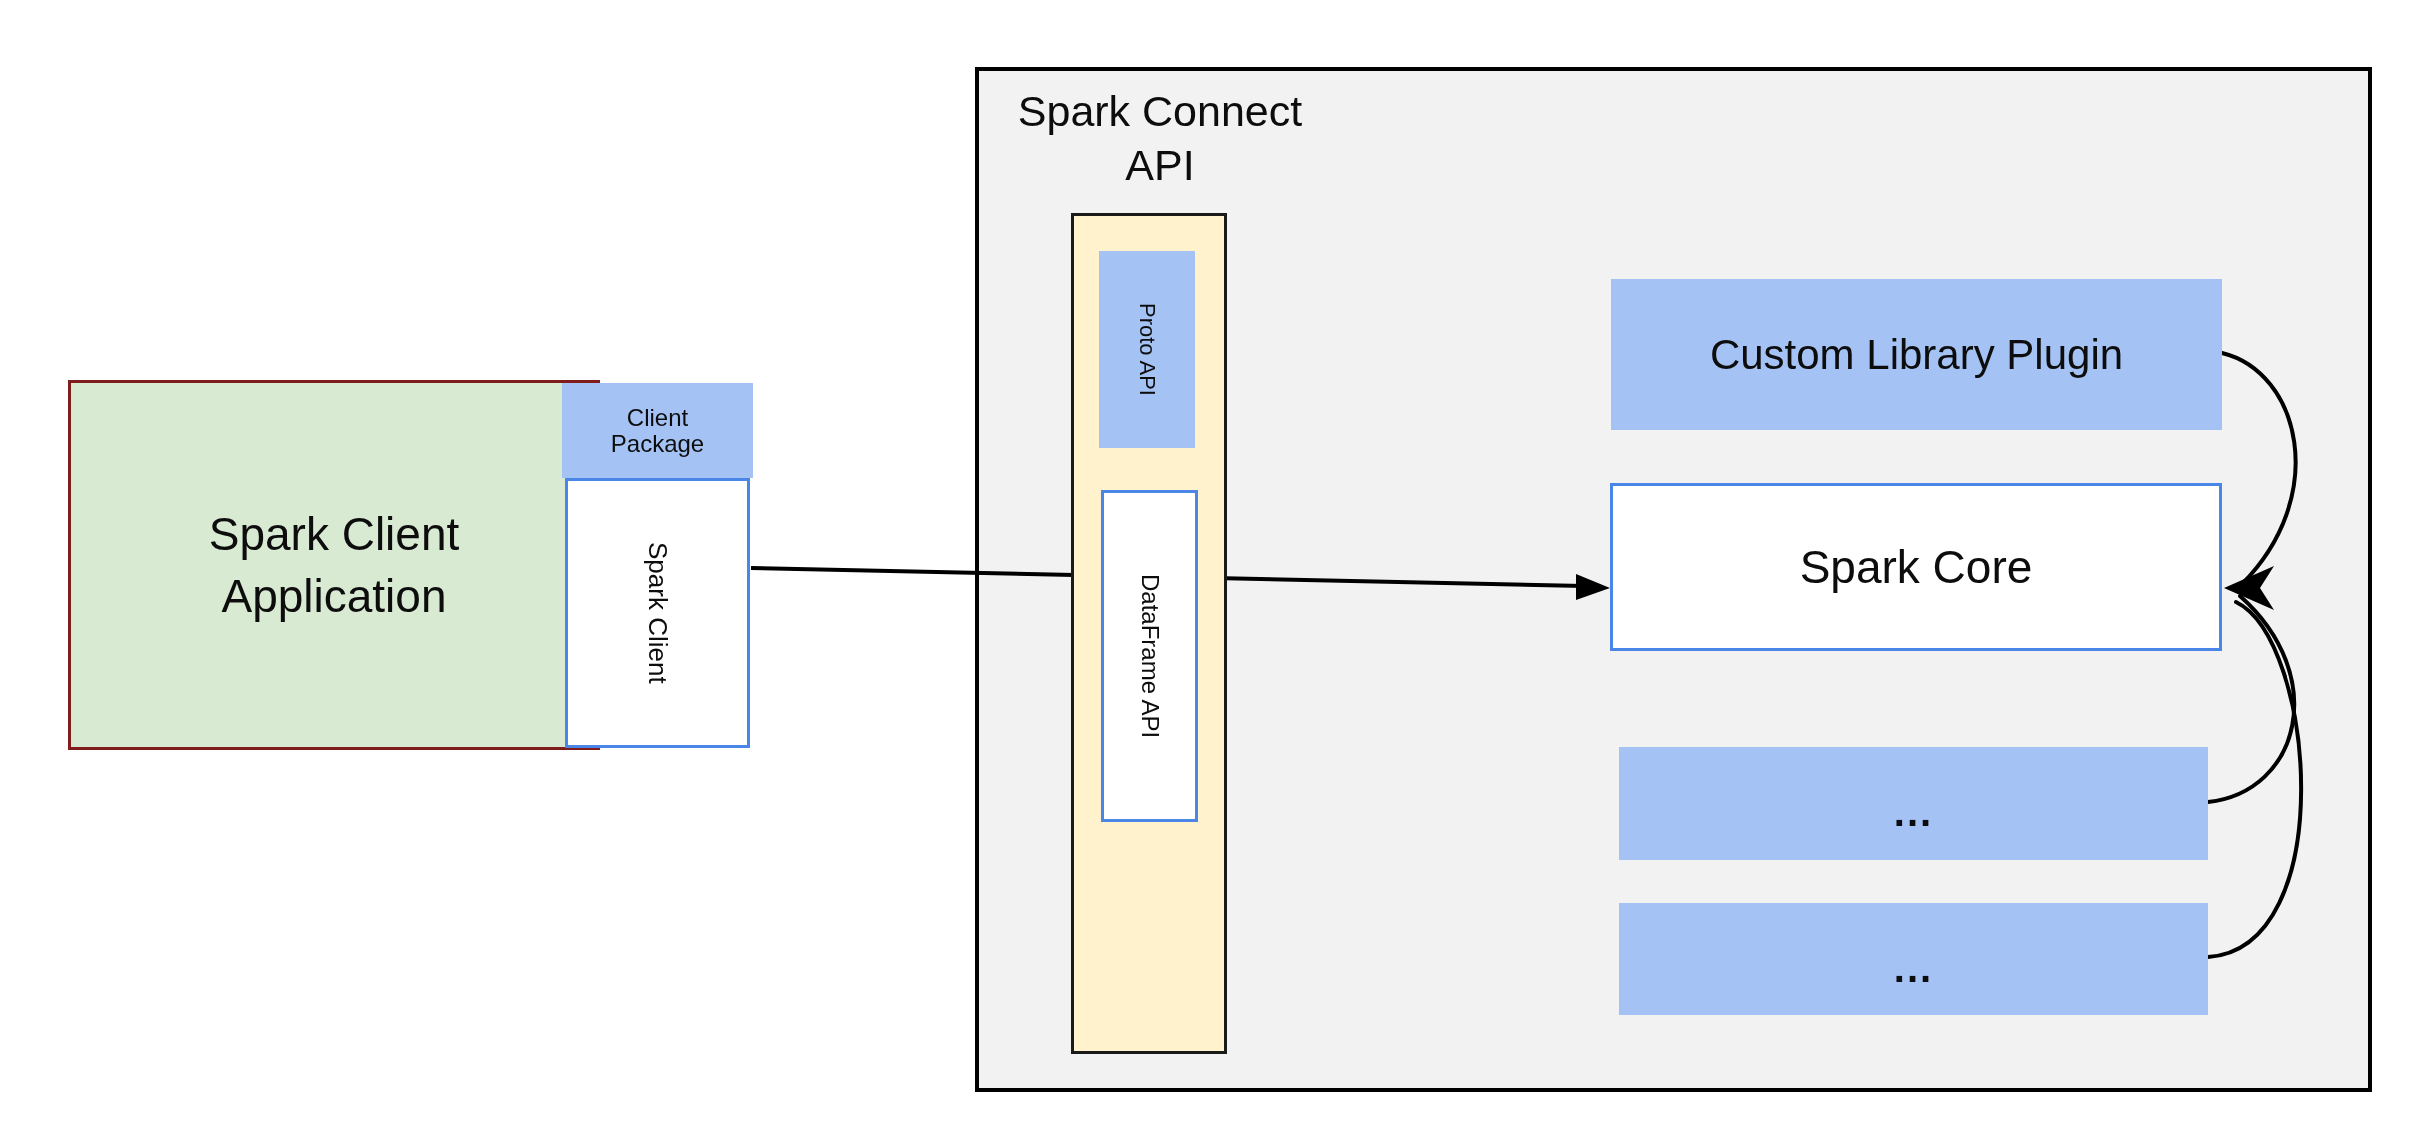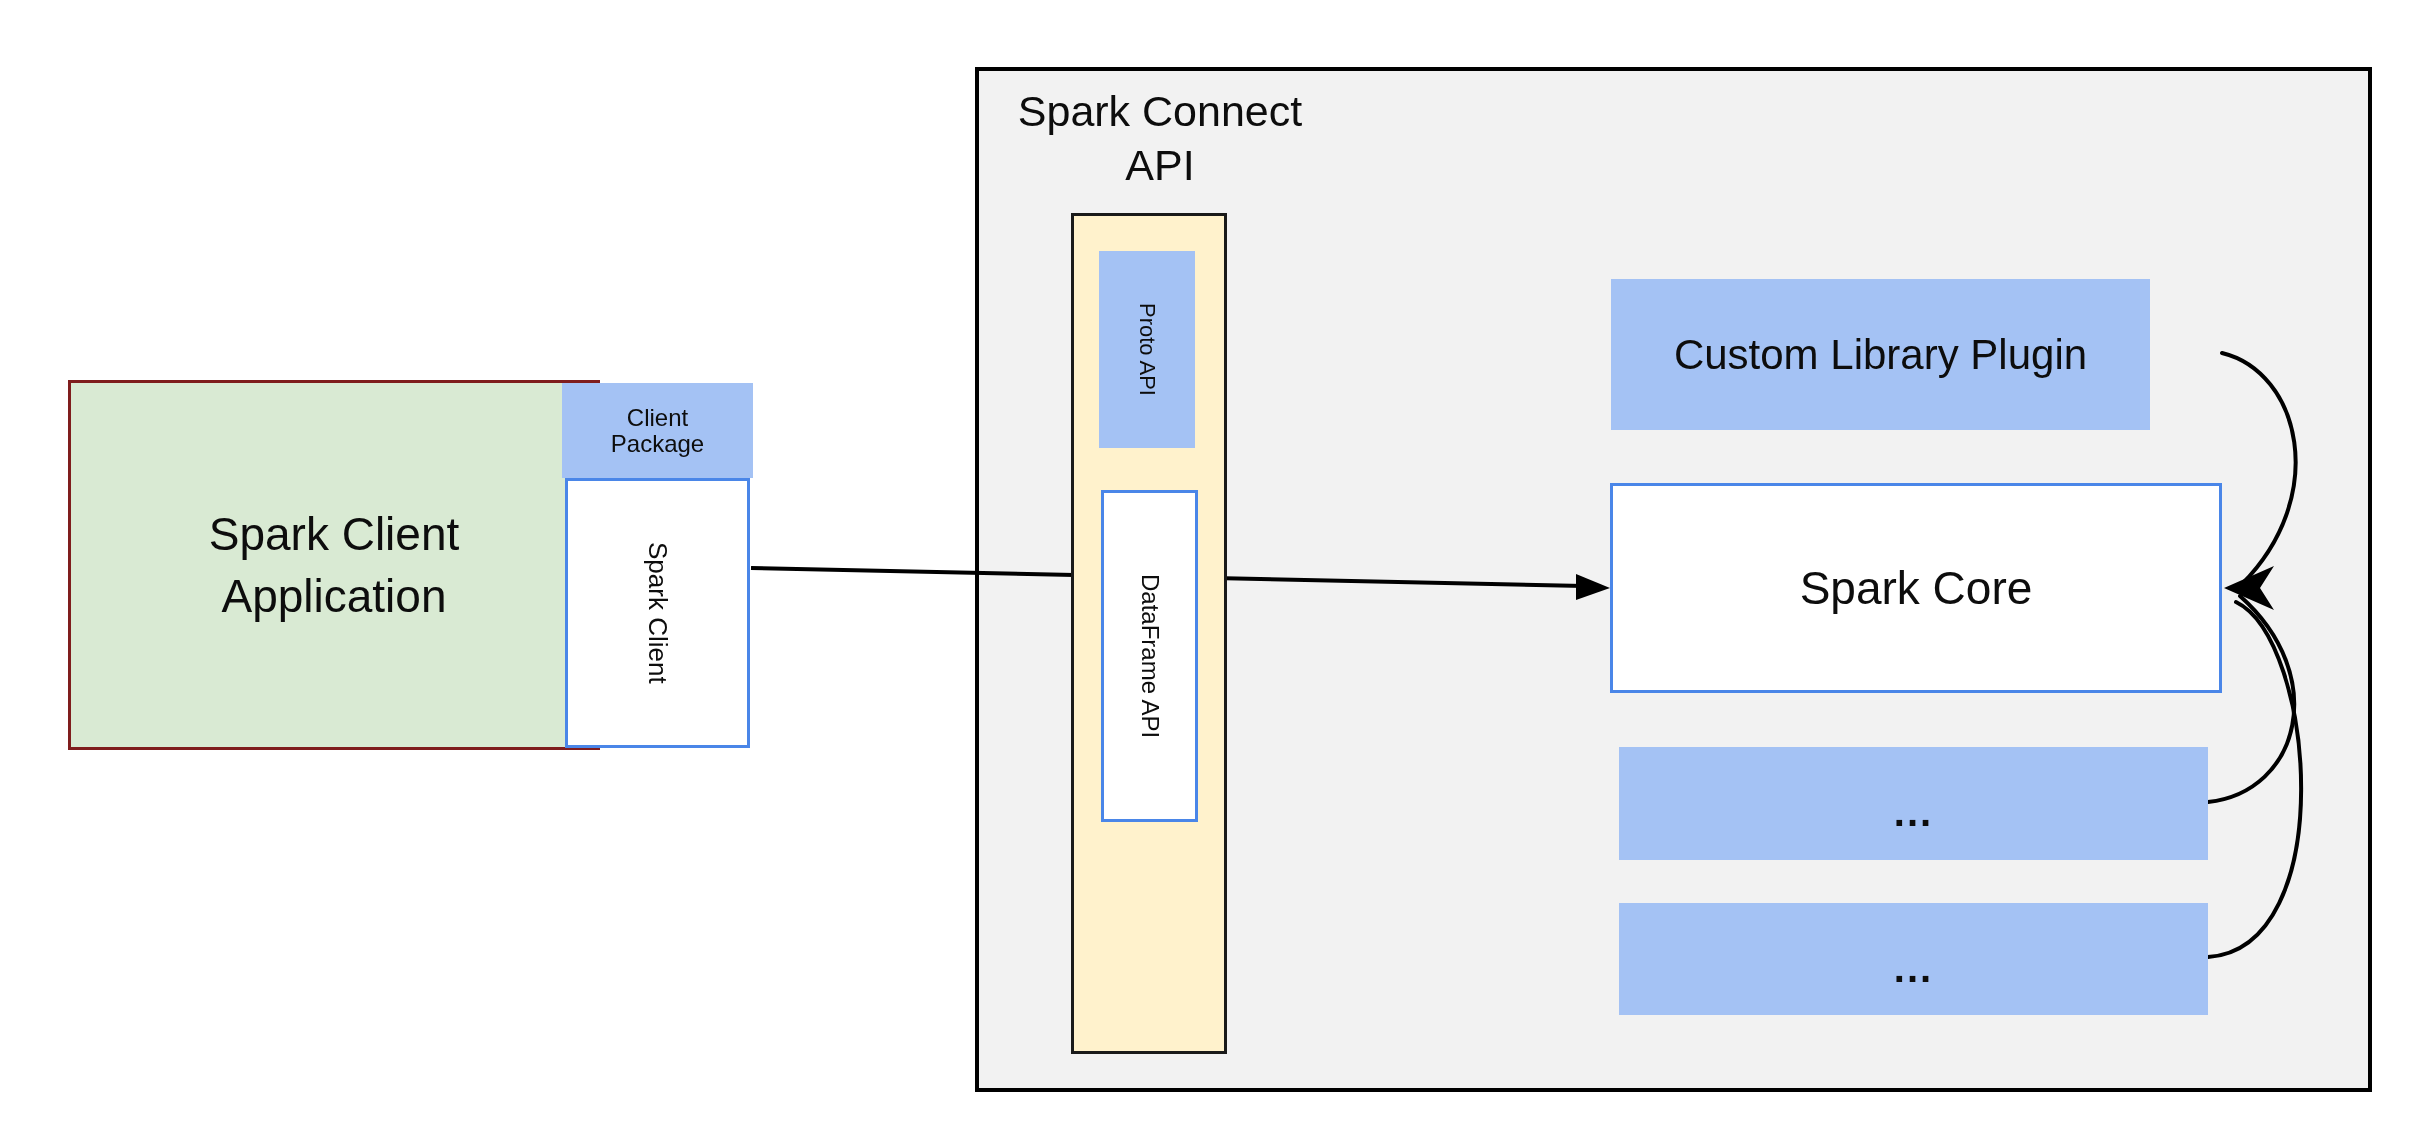--- a/index.html
+++ b/index.html
@@ -66,27 +66,27 @@
     background:#ffffff;border:3px solid #4a86e8;
     display:flex;align-items:center;justify-content:center;
   }
   .dataframe-api .lbl{font-size:24px;}
 
   .server-lib-label{
     left:1250px;top:245px;width:300px;
     font-size:41px;line-height:55px;text-align:left;
   }
   .plugin-box{
-    left:1611px;top:279px;width:539px;height:151px;
+    left:1611px;top:279px;width:611px;height:151px;
     background:#a4c2f4;
     display:flex;align-items:center;justify-content:center;
   }
   .plugin-box .lbl{font-size:42px;}
   .core-box{
-    left:1610px;top:483px;width:612px;height:210px;
+    left:1610px;top:483px;width:612px;height:168px;
     background:#ffffff;border:3px solid #4a86e8;
     display:flex;align-items:center;justify-content:center;
   }
   .core-box .lbl{font-size:46px;}
   .dots-box{
     background:#a4c2f4;
     display:flex;align-items:center;justify-content:center;
   }
   .dots-box .lbl{font-size:40px;font-weight:bold;letter-spacing:2px;padding-top:18px;}
   .dots-1{left:1619px;top:747px;width:589px;height:113px;}

